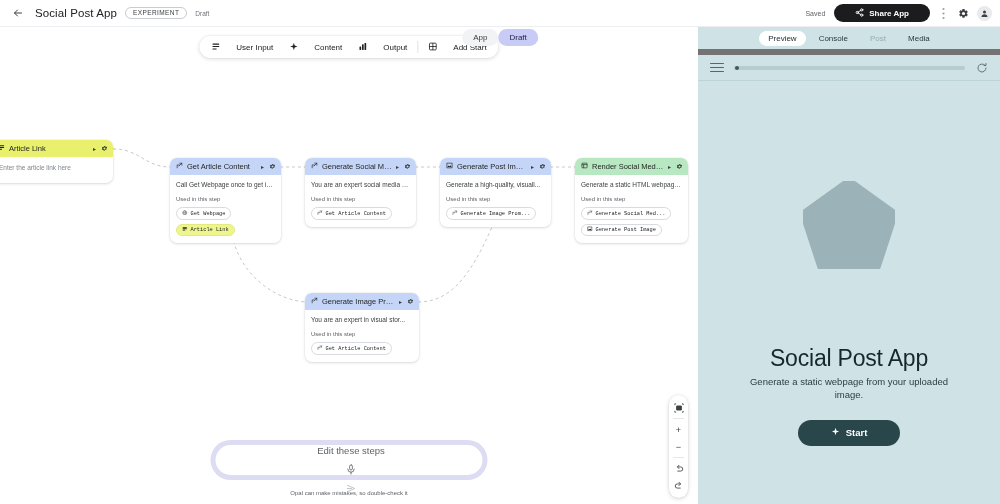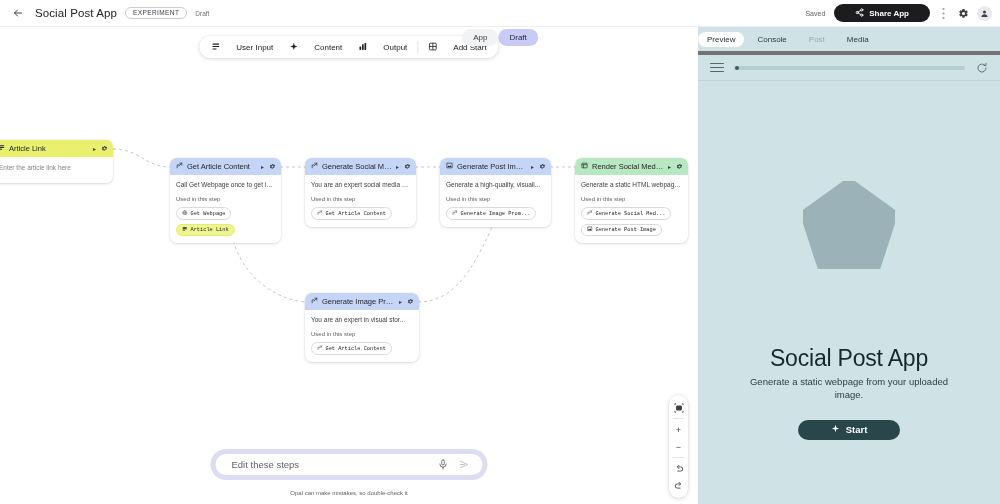--- a/index.html
+++ b/index.html
@@ -131,38 +131,38 @@
   }
   .cc-div { width: 11px; height: 1px; background: #e4e6e9; margin: 2px 0; }
 
   
   .prompt-wrap {
     position: absolute; left: 50%; transform: translateX(-50%); bottom: 24px;
     width: 277px; background: #dcdcf2; border-radius: 22px; padding: 5px;
     z-index: 30;
   }
   .prompt-inner {
-    background: #fff; border-radius: 18px; height: 21px;
-    display: flex; align-items: center; padding: 0 12px 0 16px; gap: 8px;
+    background: #fff; border-radius: 18px; height: 30px;
+    display: flex; align-items: center; padding: 0 12px 0 16px; gap: 8px; flex-direction: column;
   }
   .prompt-ph { flex: 1; font-size: 9.5px; color: #5f6368; }
   .mic-ic, .send-ic { width: 13px; height: 13px; display: flex; align-items: center; justify-content: center; cursor: pointer; }
   .disclaimer {
     position: absolute; left: 0; width: 698px; bottom: 8px; text-align: center;
     font-size: 6px; color: #5f6368;
   }
 
   
   .preview {
     position: absolute; top: 27px; left: 698px; width: 302px; height: 477px;
     background: #cfe3e6; display: flex; flex-direction: column;
   }
   .pv-tabs {
-    height: 28px; display: flex; align-items: center; justify-content: flex-start; gap: 4px;
-    border-bottom: 4px solid #737373;
+    height: 28px; display: flex; align-items: center; justify-content: center; gap: 4px;
+    border-bottom: 6px solid #737373;
   }
   .pv-tab {
     font-size: 8px; color: #2b3a3d; padding: 3px 9px; border-radius: 10px; cursor: pointer;
   }
   .pv-tab.active { background: #ffffff; color: #1b2a2d; }
   .pv-tab.disabled { color: #93aeb3; }
 
   .pv-urlbar {
     height: 26px; display: flex; align-items: center; padding: 0 12px; gap: 10px;
     border-bottom: 1px solid #bcd4d8;
@@ -175,21 +175,21 @@
 
   .pv-content { flex: 1; display: flex; flex-direction: column; align-items: center; }
   .pent-wrap { margin-top: 100px; }
   .pv-title { margin-top: 72px; font-size: 23px; color: #17282b; letter-spacing: -.2px; }
   .pv-sub {
     margin-top: 4px; width: 200px; text-align: center; font-size: 9.5px;
     color: #2d4043; line-height: 1.35;
   }
   .start-btn {
     margin-top: 18px; background: #29474a; color: #fff; border-radius: 17px;
-    height: 20px; width: 102px; display: flex; align-items: center; justify-content: center;
+    height: 26px; width: 102px; display: flex; align-items: center; justify-content: center;
     gap: 6px; font-size: 9.5px; font-weight: bold; cursor: pointer;
   }
 </style>
 </head>
 <body>
 
 <div class="app">
 
   <div class="topbar">
     <div class="back-arrow">

